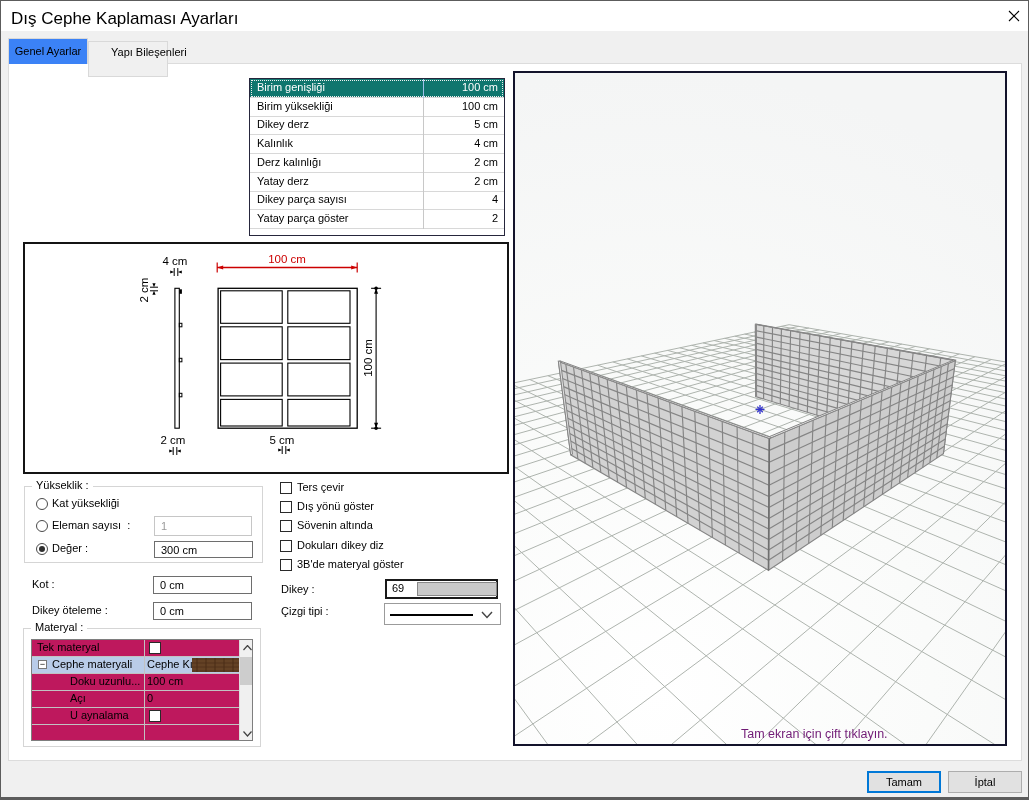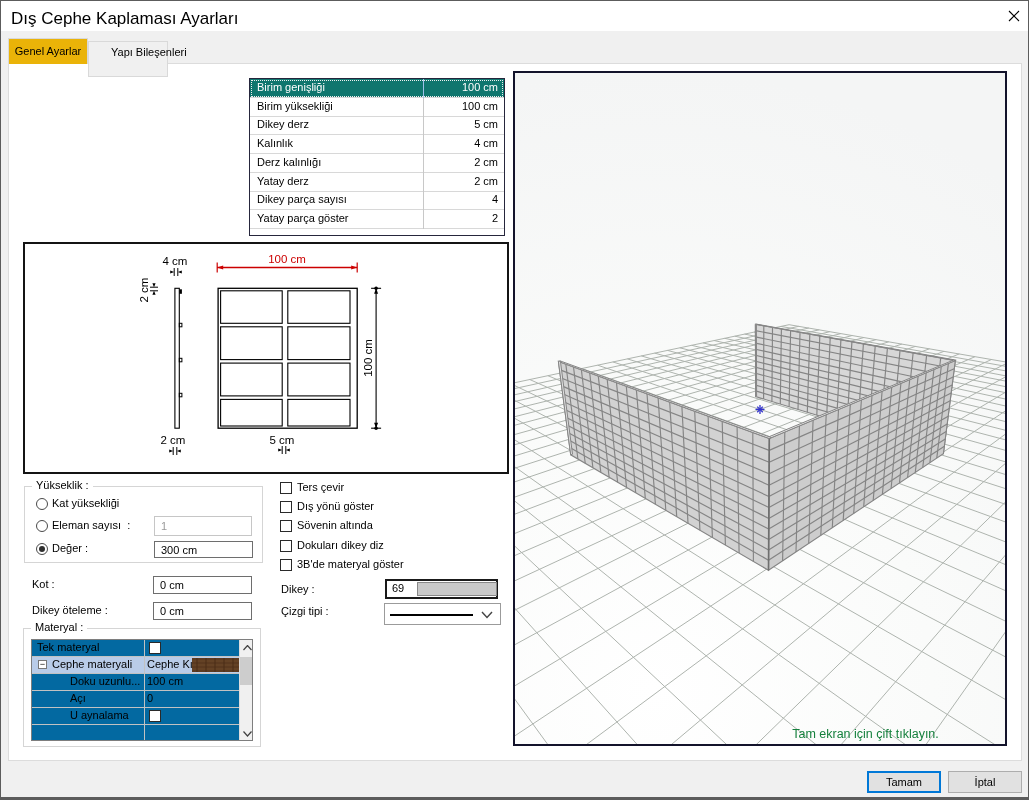--- a/index.html
+++ b/index.html
@@ -4,21 +4,21 @@
 * { margin:0; padding:0; box-sizing:border-box; }
 body { font-family:"Liberation Sans", sans-serif; font-size:11px; color:#000; }
 #win { position:relative; width:1029px; height:800px; background:#f0f0f0;
   border:1px solid #5c5c5c; border-bottom:3px solid #5c5c5c; overflow:hidden; }
 .abs { position:absolute; }
 #titlebar { left:0; top:0; width:1027px; height:30px; background:#fff; }
 #title { left:10px; top:8px; font-size:17px; }
 #closex { left:1003px; top:5px; width:20px; height:20px; }
 
 .tab { border:1px solid #d9d9d9; background:#f0f0f0; text-align:center; white-space:nowrap; }
-#tab1 { left:7px; top:37px; width:80px; height:26px; background:#eab308; border-bottom:none; z-index:3; line-height:24px; }
+#tab1 { left:7px; top:37px; width:80px; height:26px; background:#3b82f6; border-bottom:none; z-index:3; line-height:24px; }
 #tab2 { left:87px; top:40px; width:80px; height:36px; line-height:20px; z-index:2;padding-left:22px; }
 #page { left:7px; top:62px; width:1014px; height:698px; background:#fff; border:1px solid #dcdcdc; }
 
 .gbox { border:1px solid #d5d5d5; }
 .glabel { position:absolute; background:#fff; padding:0 4px; top:-8px; left:7px; }
 
 .radio { position:absolute; width:12px; height:12px; border:1px solid #494949; border-radius:50%; background:#fff; }
 .radio.on::after { content:""; position:absolute; left:2px; top:2px; width:6px; height:6px; border-radius:50%; background:#2f2f2f; }
 
 .cb { position:absolute; width:12px; height:12px; border:1px solid #2a2a2a; background:#fff; }
@@ -153,21 +153,21 @@
     <div class="inp" style="left:129px; top:29px; width:98px; height:20px; border-color:#c6c6c6; color:#9b9b9b; line-height:18px;">1</div>
     <div class="inp" style="left:129px; top:54px; width:99px; height:17px;">300 cm</div>
   </div>
   <div class="abs" style="left:31px; top:577px;">Kot :</div>
   <div class="inp" style="left:152px; top:575px; width:99px; height:18px;">0 cm</div>
   <div class="abs" style="left:31px; top:603px;">Dikey öteleme :</div>
   <div class="inp" style="left:152px; top:601px; width:99px; height:18px;">0 cm</div>
 
   <div class="abs gbox" style="left:22px; top:627px; width:238px; height:119px;">
     <span class="glabel">Materyal :</span>
-    <div class="abs" style="left:7px; top:10px; width:222px; height:102px; border:1px solid #7e7e7e; background:#0369a1; overflow:hidden;">
+    <div class="abs" style="left:7px; top:10px; width:222px; height:102px; border:1px solid #7e7e7e; background:#be185d; overflow:hidden;">
       <div class="mrow" style="top:0px;">
           <span class="abs" style="left:5px; top:1px;">Tek materyal</span>
           <span class="cb" style="left:117px; top:2px;"></span>
         </div>
       <div class="mrow" style="top:17px; background:#b9cce8;">
           <span class="abs" style="left:6px; top:3px; width:9px; height:9px; border:1px solid #777; background:#fff; font-size:9px; line-height:7px; text-align:center;">−</span>
           <span class="abs" style="left:20px; top:1px;">Cephe materyali</span>
           <span class="abs" style="left:115px; top:1px;">Cephe Kı</span>
         <svg class="abs" style="left:160px; top:1px;" width="47" height="14">
             <rect width="47" height="14" fill="#5b3a20"></rect>
@@ -384,18 +384,18 @@
 <polygon points="768.3,437.5 557.4,360.4 559.4,360.0 770.4,436.6" fill="#ececec" stroke="#858585" stroke-width="1"></polygon>
 <polygon points="569.7,453.8 557.4,360.4 559.4,360.0 571.5,453.2" fill="#e2e2e2" stroke="#858585" stroke-width="1"></polygon>
 <line x1="767.5" y1="569.3" x2="768.3" y2="437.5" stroke="#6f6f6f" stroke-width="1.6"></line>
 <g stroke="#3333cc" stroke-width="1.3">
 <line x1="754.5" y1="408.4" x2="763.5" y2="408.4"></line>
 <line x1="759.0" y1="403.9" x2="759.0" y2="412.9"></line>
 <line x1="756.2" y1="405.6" x2="761.8" y2="411.2"></line>
 <line x1="756.2" y1="411.2" x2="761.8" y2="405.6"></line>
 </g>
   </svg>
-  <div class="abs" style="left:740px; top:726px; width:249px; text-align:center; color:#15803d; font-size:12.5px;">Tam ekran için çift tıklayın.</div>
+  <div class="abs" style="left:740px; top:726px; width:249px; text-align:left; color:#701a75; font-size:12.5px;">Tam ekran için çift tıklayın.</div>
 
   <div class="abs" style="left:0; top:760px; width:1027px; height:37px; background:#f0f0f0;"></div>
   <div class="btn" style="left:866px; top:770px; border:2px solid #0078d7; line-height:18px;">Tamam</div>
   <div class="btn" style="left:947px; top:770px;">İptal</div>
 </div>
 
 </body></html>

